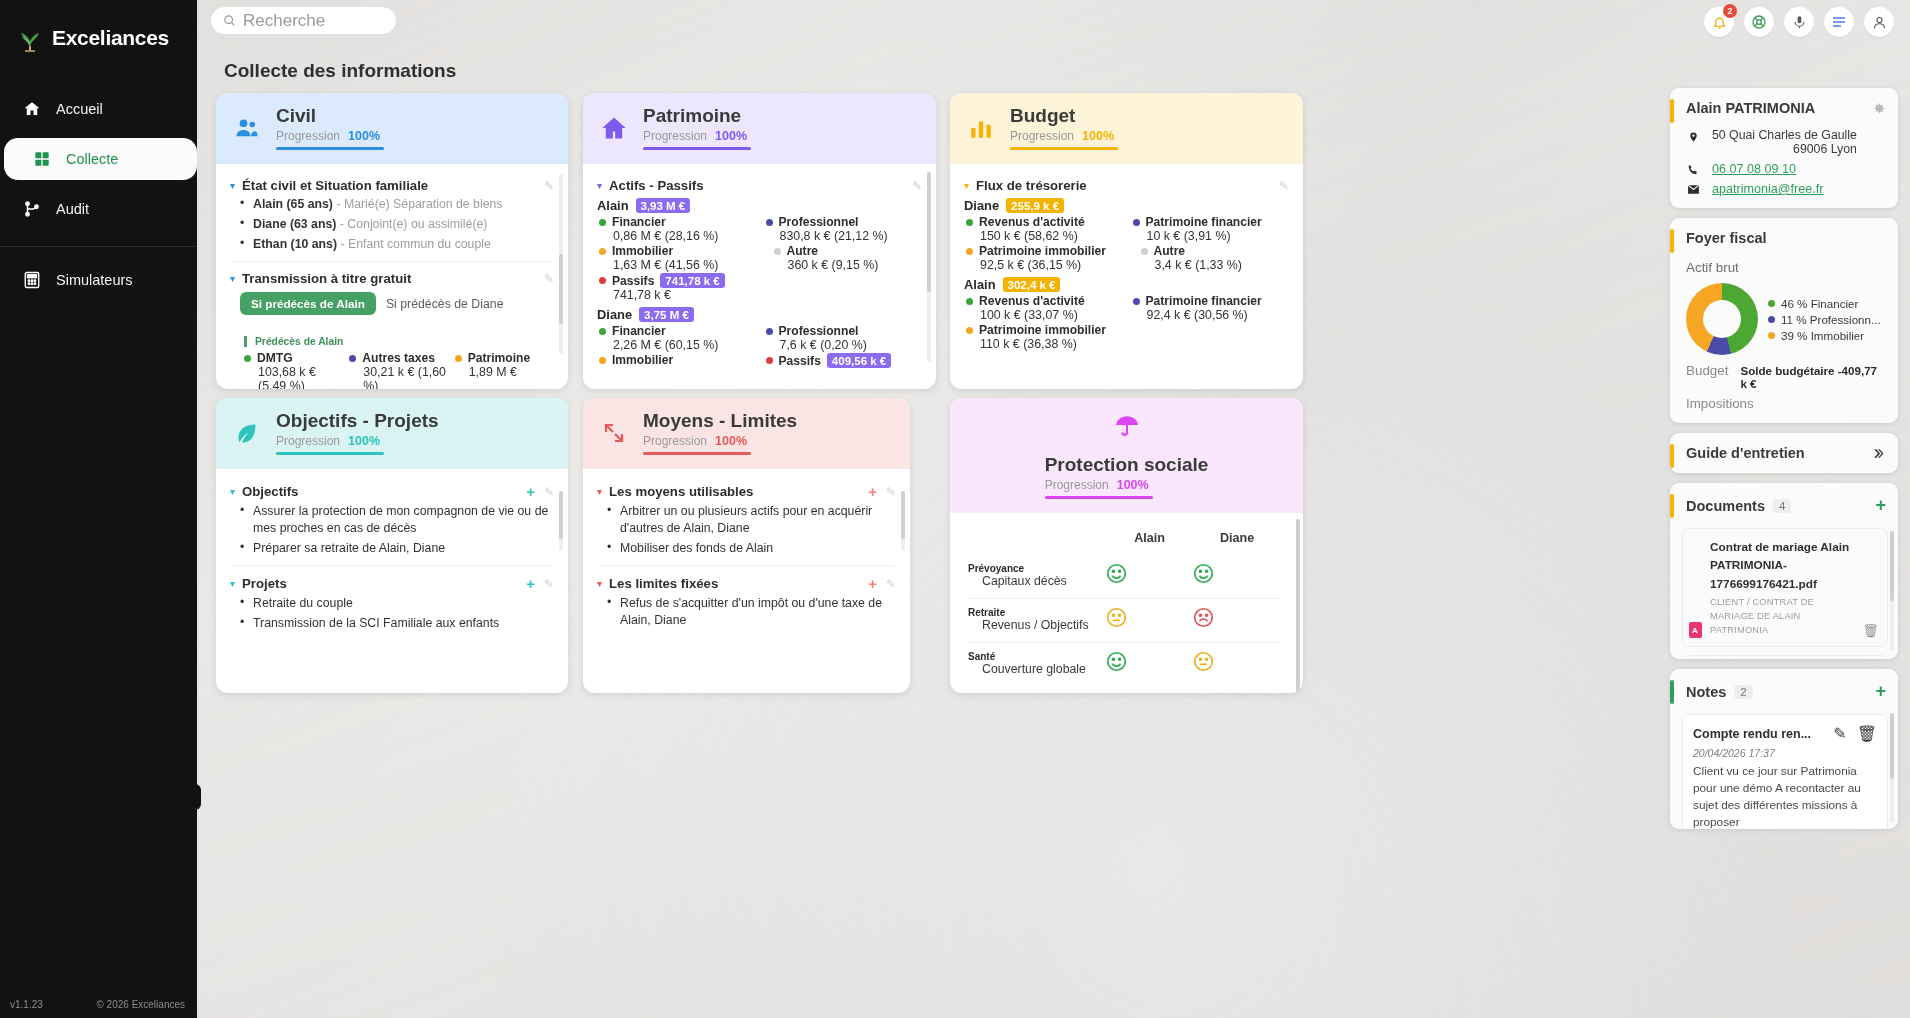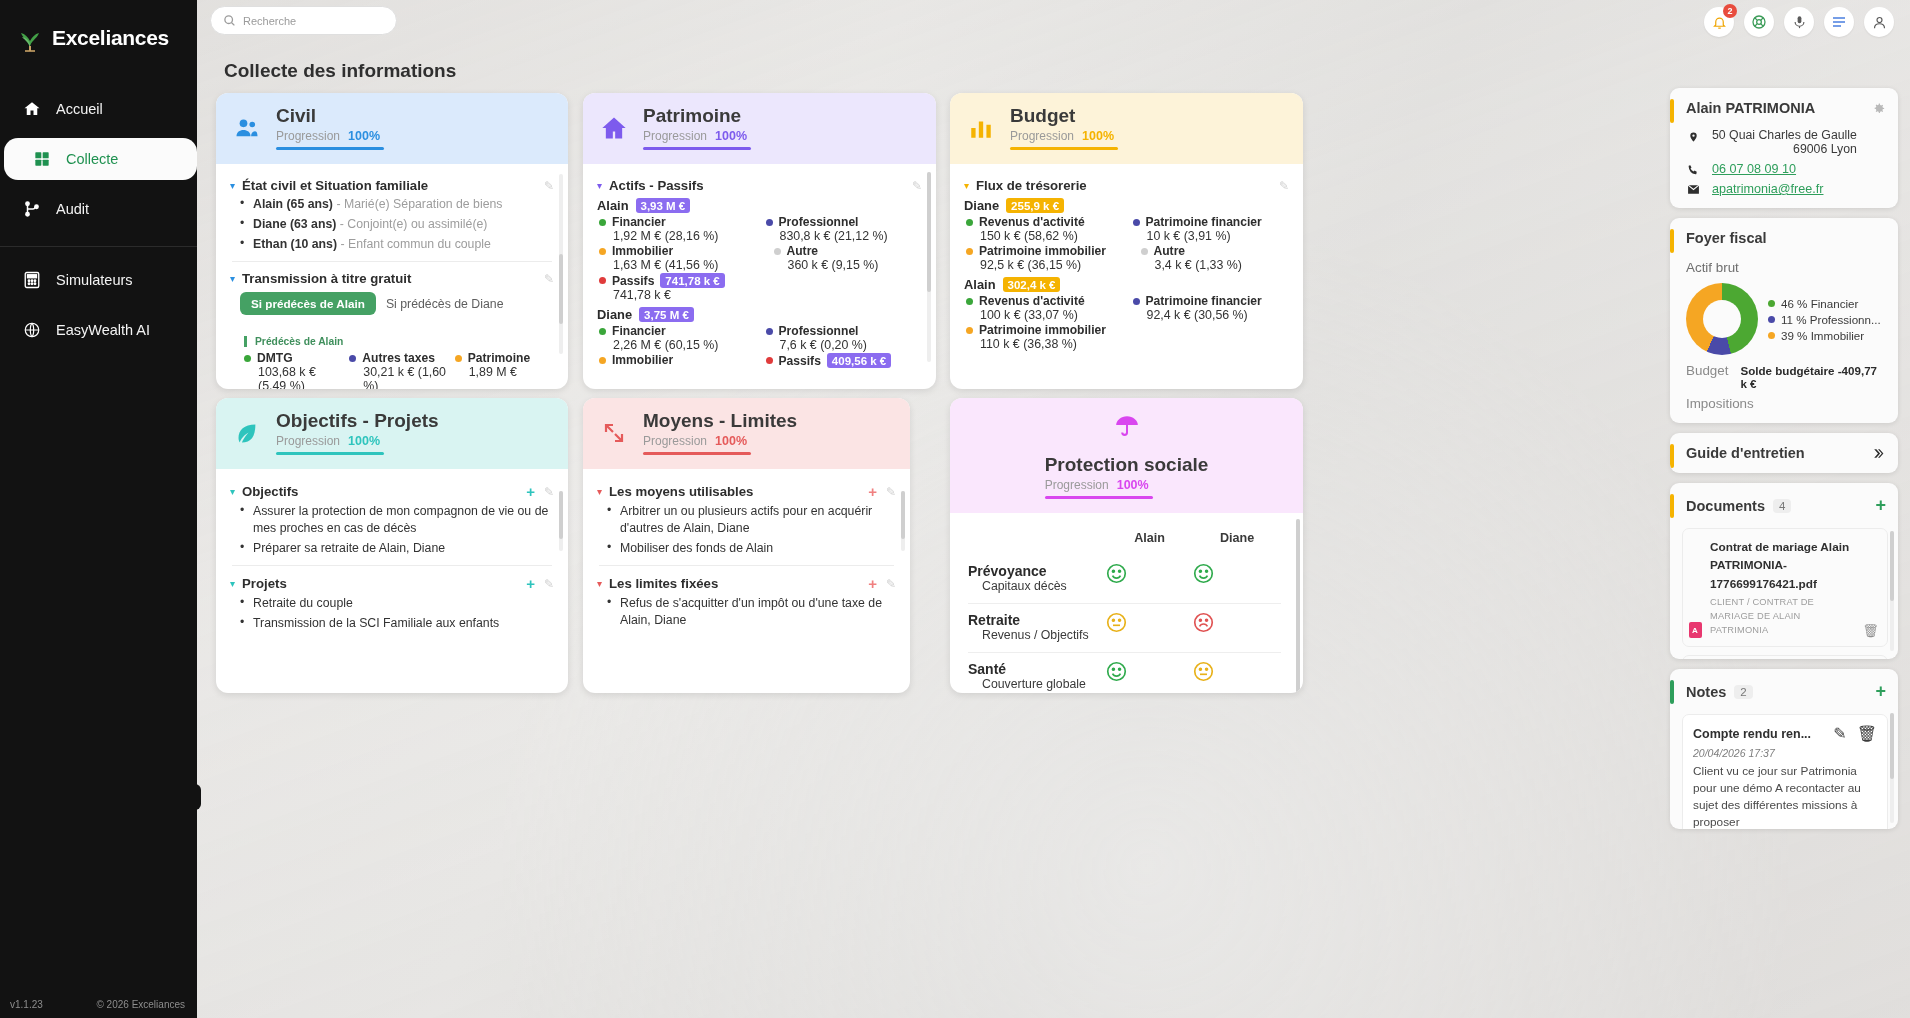--- a/index.html
+++ b/index.html
@@ -53,21 +53,21 @@
     background:#121212; border-radius:6px; display:flex;align-items:center;justify-content:center;
     color:#fff; font-size:12px; cursor:pointer;
   }
 
   
   .topbar { position:absolute; left:197px; top:0; right:0; height:42px; z-index:20;}
   .search-box {
     position:absolute; left:13px; top:6px; width:187px; height:29px;
     background:#fff; border:1px solid #dfdfdf; border-radius:17px;
     display:flex; align-items:center; gap:7px; padding:0 12px;
-    font-size:11px; color:#9b9b9b;
+    font-size:17px; color:#9b9b9b;
   }
   .topicons { position:absolute; right:16px; top:7px; display:flex; gap:10px;}
   .ticon {
     width:30px;height:30px;border-radius:50%; background:#fff;
     display:flex;align-items:center;justify-content:center;
     color:#6f6f6f; cursor:pointer; position:relative;
     box-shadow:0 1px 2px rgba(0,0,0,.07);
   }
   .badge {
     position:absolute; top:-3px; right:-3px; background:#e84c3d; color:#fff;
@@ -123,21 +123,21 @@
   .scrollbar {
     position:absolute; right:5px; width:4px; border-radius:3px; background:#cfcfcf;
   }
   .scrolltrack { position:absolute; right:5px; width:4px; border-radius:3px; background:#eee;}
 
   
   .ps-table { width:100%; font-size:12.4px; border-collapse:collapse; margin-top:6px;}
   .ps-table th { font-size:12.6px; font-weight:700; color:#3a3a3a; padding:6px 0 10px 0; text-align:center;}
   .ps-table th.lbl { text-align:left;}
   .ps-table td { padding:8px 0; vertical-align:top; border-top:1px solid #eee;}
-  .ps-row-title { font-weight:700; color:#2b2b2b; font-size:14px;}
+  .ps-row-title { font-weight:700; color:#2b2b2b; font-size:10px;}
   .ps-row-sub { color:#3a3a3a; font-size:12.3px; margin-left:14px; line-height:1.3;}
   .ps-cell { text-align:center;}
 
   
   .rpanel { position:absolute; right:12px; top:88px; width:228px; z-index:15;}
   .rcard { background:#fbfbfb; border-radius:9px; box-shadow:0 1px 5px rgba(0,0,0,.10); margin-bottom:10px; position:relative; overflow:hidden;}
   .rcard-head { display:flex; align-items:center; padding:12px 12px 10px 16px; position:relative;}
   .acc-bar { position:absolute; left:0; top:11px; width:4px; height:24px; border-radius:2px;}
   .rcard-title { font-size:14.5px; font-weight:700; color:#3a3a3a;}
   .rcard-count { font-size:11.5px; color:#777; background:#eee; border-radius:4px; padding:1px 6px; margin-left:8px;}
@@ -226,29 +226,20 @@
           <circle cx="8" cy="13" r="1" fill="#fff"></circle>
             <circle cx="12" cy="13" r="1" fill="#fff"></circle>
             <circle cx="16" cy="13" r="1" fill="#fff"></circle>
           <circle cx="8" cy="17" r="1" fill="#fff"></circle>
             <circle cx="12" cy="17" r="1" fill="#fff"></circle>
             <circle cx="16" cy="17" r="1" fill="#fff"></circle>
         </svg>
       </span>
       <span>Simulateurs</span>
     </div>
-    <div class="nav-item">
-      <span class="nav-ico">
-        <svg width="18" height="18" viewBox="0 0 24 24" fill="none" stroke="#fff" stroke-width="1.6">
-          <circle cx="12" cy="12" r="9"></circle>
-            <path d="M3 12h18M12 3c3 3 3 15 0 18M12 3c-3 3-3 15 0 18"></path>
-        </svg>
-      </span>
-      <span>EasyWealth AI</span>
-    </div>
   </div>
 
   <div class="sidebar-foot">
     <span>v1.1.23</span>
     <span>© 2026 Exceliances</span>
   </div>
 </div>
 <div class="collapse-btn">
   <svg width="11" height="11" viewBox="0 0 24 24" fill="#fff">
       <path d="M15 4 7 12l8 8z"></path>
@@ -414,21 +405,21 @@
     <div class="owner-row">
       <span class="owner-name">Alain</span>
       <span class="chip" style="background:#8b6cf0;">3,93 M €</span>
     </div>
     <div class="pat-grid">
       <div>
           <div class="lg-name">
             <span class="dot" style="background:#3aa63a"></span>
             <span>Financier</span>
           </div>
-          <div class="lg-val">1,92 M € (28,16 %)</div>
+          <div class="lg-val">0,86 M € (28,16 %)</div>
         </div>
       <div>
           <div class="lg-name">
             <span class="dot" style="background:#4a4aa8"></span>
             <span>Professionnel</span>
           </div>
           <div class="lg-val">830,8 k € (21,12 %)</div>
         </div>
       <div>
           <div class="lg-name">

